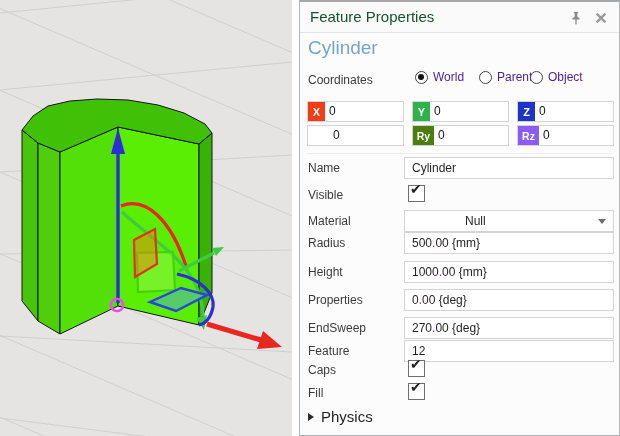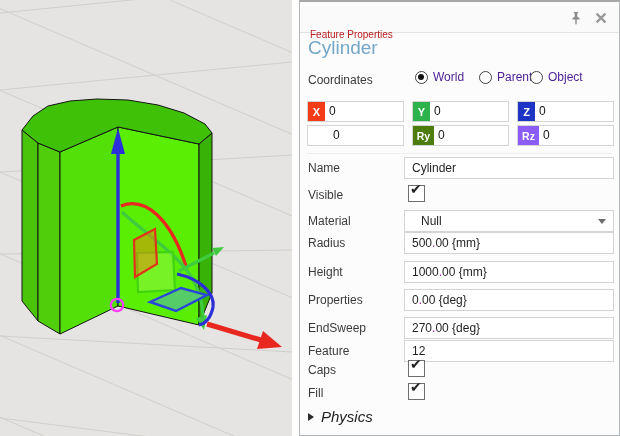--- a/index.html
+++ b/index.html
@@ -10,21 +10,21 @@
 
   
   .viewport{position:absolute;left:0;top:0;width:292px;height:436px;background:#e5e4e2;}
   .gutter{position:absolute;left:292px;top:0;width:7px;height:436px;background:#ffffff;}
 
   
   .panel{position:absolute;left:299px;top:0;width:321px;height:436px;box-sizing:border-box;
          background:#fcfcfc;border:1px solid #b1b6b9;border-top:2px solid #a7a7a7;}
   .panel-header{position:absolute;left:0;top:0;width:100%;height:30px;
                 border-bottom:1px solid #e3e3e3;background:#fafafa;}
-  .panel-title{position:absolute;left:10px;top:18px;line-height:30px;font-size:10px;color:#b91c1c;}
+  .panel-title{position:absolute;left:10px;top:0;line-height:30px;font-size:15px;color:#14532d;}
   .hbtn{position:absolute;top:7px;width:18px;height:18px;display:flex;align-items:center;
         justify-content:center;cursor:pointer;}
   .pin-btn{right:34px;}
   .close-btn{right:9px;}
 
   .p-title{position:absolute;left:8px;top:35px;font-size:19px;color:#73a6c7;}
 
   .plabel{position:absolute;left:8px;font-size:12px;color:#3b3b3b;}
 
   
@@ -44,29 +44,29 @@
   .badge.w2{width:21px;font-size:10.5px;}
   .xval{font-size:12px;color:#161616;line-height:19px;padding-left:4px;}
   .csep{position:absolute;left:7px;right:7px;top:151px;height:1px;background:#ededed;}
 
   
   .field{position:absolute;left:104px;width:210px;height:22px;background:#fff;
          border:1px solid #d4d4d4;box-sizing:border-box;cursor:text;}
   .field .val{font-size:12px;color:#1f1f1f;line-height:20px;padding-left:7px;display:block;
               white-space:nowrap;}
   .dec-dot{color:#c011c0;}
-  .dropdown{cursor:pointer;}
+  .dropdown{cursor:pointer;padding-left:44px;}
   .dropdown .val{padding-left:16px;}
   .chev{position:absolute;right:7px;top:8px;width:0;height:0;border-left:4px solid transparent;
         border-right:4px solid transparent;border-top:5px solid #6d6d6d;}
   .checkbox{position:absolute;left:108px;width:15px;height:15px;background:#fff;
             border:1px solid #6e6e6e;box-sizing:content-box;cursor:pointer;}
   .check{position:absolute;left:1px;top:-5px;font-size:14px;color:#222;font-weight:bold;}
 
-  .physics{position:absolute;left:8px;top:406px;display:flex;align-items:center;gap:7px;cursor:pointer;font-style:italic;}
+  .physics{position:absolute;left:8px;top:406px;display:flex;align-items:center;gap:7px;cursor:pointer;}
   .tri{width:0;height:0;border-top:4.5px solid transparent;border-bottom:4.5px solid transparent;
        border-left:6px solid #2b2b2b;}
   .physics-lab{font-size:15px;color:#232323;}
 </style>
 </head>
 <body>
 
 <div class="app">
 
   <div class="viewport">

